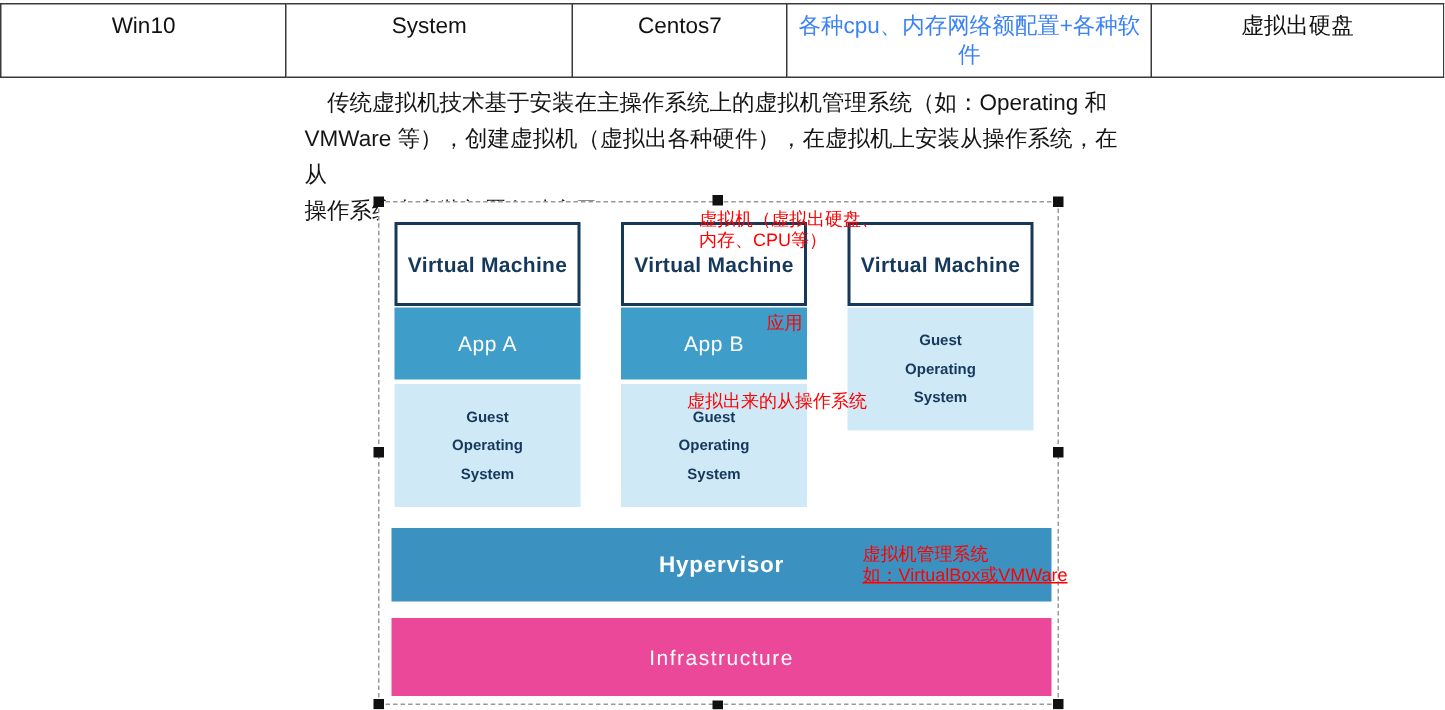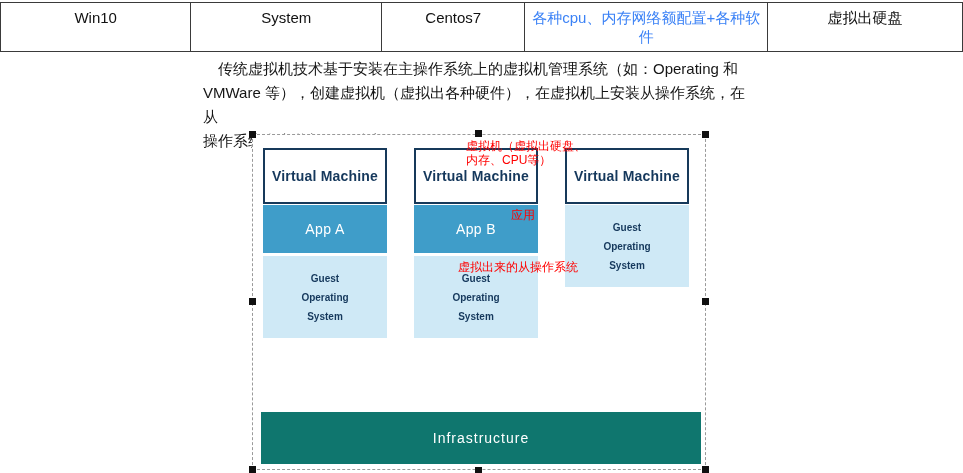--- a/index.html
+++ b/index.html
@@ -44,21 +44,21 @@
     font-size:14px;letter-spacing:.4px;margin-bottom:3px;
   }
   .guest-box{
     height:82px;background:#cfe9f6;color:#15385c;font-weight:bold;
     display:flex;align-items:center;justify-content:center;text-align:center;
     font-size:10px;line-height:19px;padding:0 34px;box-sizing:border-box;
   }
   
   .bar{position:absolute;left:8px;width:440px;display:flex;align-items:center;justify-content:center;color:#fff;}
   .hypervisor-bar{top:217px;height:49px;background:#3b92c0;font-weight:bold;font-size:15px;letter-spacing:.5px;}
-  .infra-bar{top:277px;height:52px;background:#0f766e;font-size:14px;letter-spacing:1px;}
+  .infra-bar{top:277px;height:52px;background:#ec4899;font-size:14px;letter-spacing:1px;}
   
   .ann{position:absolute;color:#ff0000;font-size:12px;line-height:14px;z-index:4;margin-left:48px;}
   .ann-vm{left:165px;top:4px;width:128px;}
   .ann-app{left:210px;top:73px;white-space:nowrap;}
   .ann-guest{left:157px;top:125px;white-space:nowrap;}
   .ann-hyp{left:274px;top:227px;width:178px;}
   .ann-hyp .l2{text-decoration:underline;}
   .ann-infra{left:281px;top:287px;width:140px;}
 </style>
 </head>
@@ -105,21 +105,26 @@
       <div class="vm-header">Virtual Machine</div>
       <div class="app-box">App B</div>
       <div class="guest-box">Guest Operating System</div>
     </div>
 
     <div class="vm-col v2">
       <div class="vm-header">Virtual Machine</div>
       <div class="guest-box">Guest Operating System</div>
     </div>
 
+    <div class="bar hypervisor-bar">Hypervisor</div>
     <div class="bar infra-bar">Infrastructure</div>
 
     <div class="ann ann-vm">虚拟机（虚拟出硬盘、内存、CPU等）</div>
     <div class="ann ann-app">应用</div>
     <div class="ann ann-guest">虚拟出来的从操作系统</div>
+    <div class="ann ann-hyp">
+      <span class="l1">虚拟机管理系统</span><br>
+      <span class="l2">如：VirtualBox或VMWare</span>
+    </div>
 
   </div>
 
 </div>
 
 </body></html>

